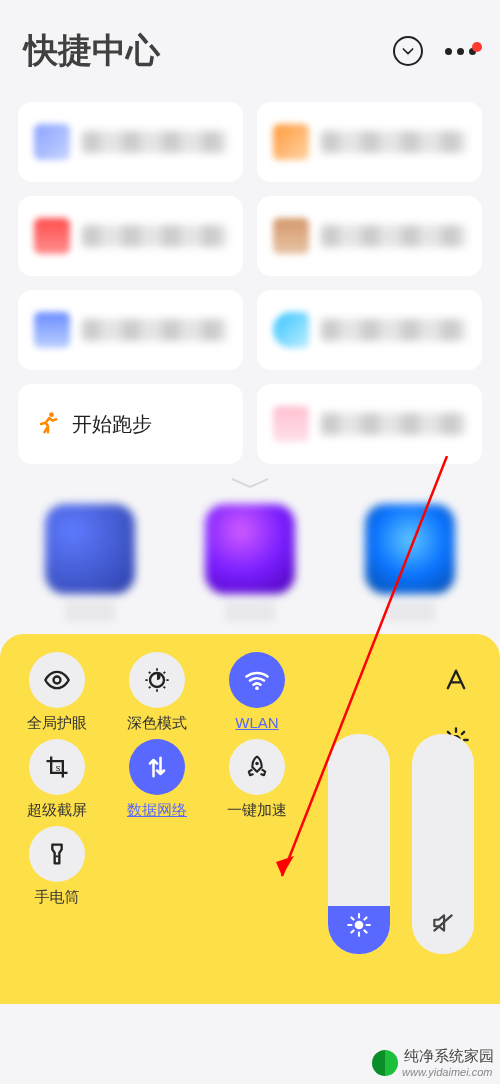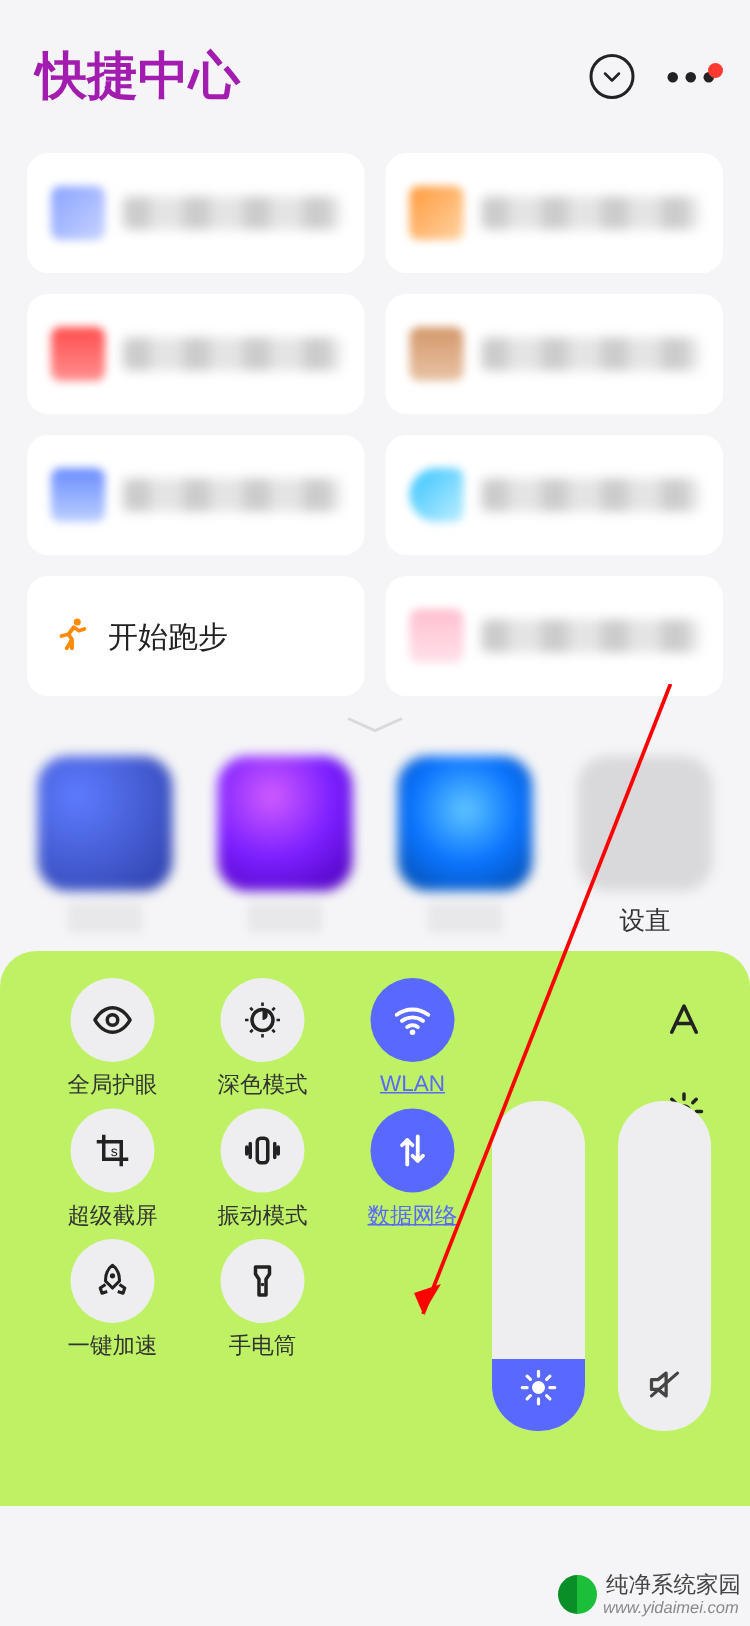--- a/index.html
+++ b/index.html
@@ -15,21 +15,21 @@
   
   .header {
     display: flex;
     align-items: center;
     justify-content: space-between;
     padding: 28px 24px 18px 24px;
   }
   .title {
     font-size: 34px;
     font-weight: 600;
-    color: #a21caf;
+    color: #404040;
   }
   .header-actions {
     display: flex;
     align-items: center;
     gap: 22px;
   }
   .chevron-circle {
     width: 30px; height: 30px;
     border: 2.5px solid #222;
     border-radius: 50%;
@@ -105,24 +105,24 @@
   .a2 .app-icon { background: radial-gradient(circle at 40% 30%,#d05cff,#7b1fff,#4a00b5); }
   .a3 .app-icon { background: radial-gradient(circle at 50% 40%,#5ec6ff,#0b74ff,#034aa6); }
   .a4 .app-icon { background: #d9d9db; }
   .app-label {
     font-size: 17px; color:#333; height:20px;
   }
   .app-label.blur { filter: blur(3px); color:#888; background: rgba(0,0,0,.05); width:50px; border-radius:3px; }
 
   
   .control {
-    background: #bef264;
+    background: #fde047;
     border-radius: 24px 24px 0 0;
     margin-top: 4px;
-    padding: 18px 14px 0 24px;
+    padding: 18px 14px 0 6px;
     position: relative;
     height: 370px;
   }
   .top-controls {
     display: flex;
     align-items: flex-start;
     justify-content: space-between;
     padding: 0 6px;
   }
   .toggle-grid {
@@ -266,24 +266,20 @@
       <div class="app-label blur"></div>
     </div>
   <div class="app-item a2">
       <div class="app-icon"></div>
       <div class="app-label blur"></div>
     </div>
   <div class="app-item a3">
       <div class="app-icon"></div>
       <div class="app-label blur"></div>
     </div>
-  <div class="app-item a4">
-      <div class="app-icon"></div>
-      <div class="app-label">设直</div>
-    </div>
 </div>
 
 <div class="control">
   <div class="top-controls">
     <div class="toggle-grid">
       <div class="toggle">
         <div class="circle">
             <svg viewBox="0 0 24 24">
               <path d="M2 12s3.5-7 10-7 10 7 10 7-3.5 7-10 7S2 12 2 12z" fill="none" stroke="currentColor" stroke-width="2"></path>
               <circle cx="12" cy="12" r="3" fill="none" stroke="currentColor" stroke-width="2"></circle>
@@ -311,29 +307,20 @@
         <span class="lbl">WLAN</span>
       </div>
       <div class="toggle">
         <div class="circle">
             <svg viewBox="0 0 24 24">
               <path d="M7 3v14h14M3 7h14v14" fill="none" stroke="currentColor" stroke-width="2"></path>
               <text x="11" y="15" font-size="8" fill="currentColor">s</text>
             </svg>
           </div>
         <span class="lbl">超级截屏</span>
-      </div>
-      <div class="toggle">
-        <div class="circle">
-            <svg viewBox="0 0 24 24">
-              <rect x="9" y="5" width="6" height="14" rx="2" fill="none" stroke="currentColor" stroke-width="2"></rect>
-              <path d="M5 8v8M3 10v4M19 8v8M21 10v4" stroke="currentColor" stroke-width="2" stroke-linecap="round"></path>
-            </svg>
-          </div>
-        <span class="lbl">振动模式</span>
       </div>
       <div class="toggle active">
         <div class="circle">
             <svg viewBox="0 0 24 24">
               <path d="M9 20V6M9 6l-3 3M9 6l3 3M15 4v14M15 18l-3-3M15 18l3-3" stroke="currentColor" stroke-width="2.2" fill="none" stroke-linecap="round" stroke-linejoin="round"></path>
             </svg>
           </div>
         <span class="lbl">数据网络</span>
       </div>
       <div class="toggle">

